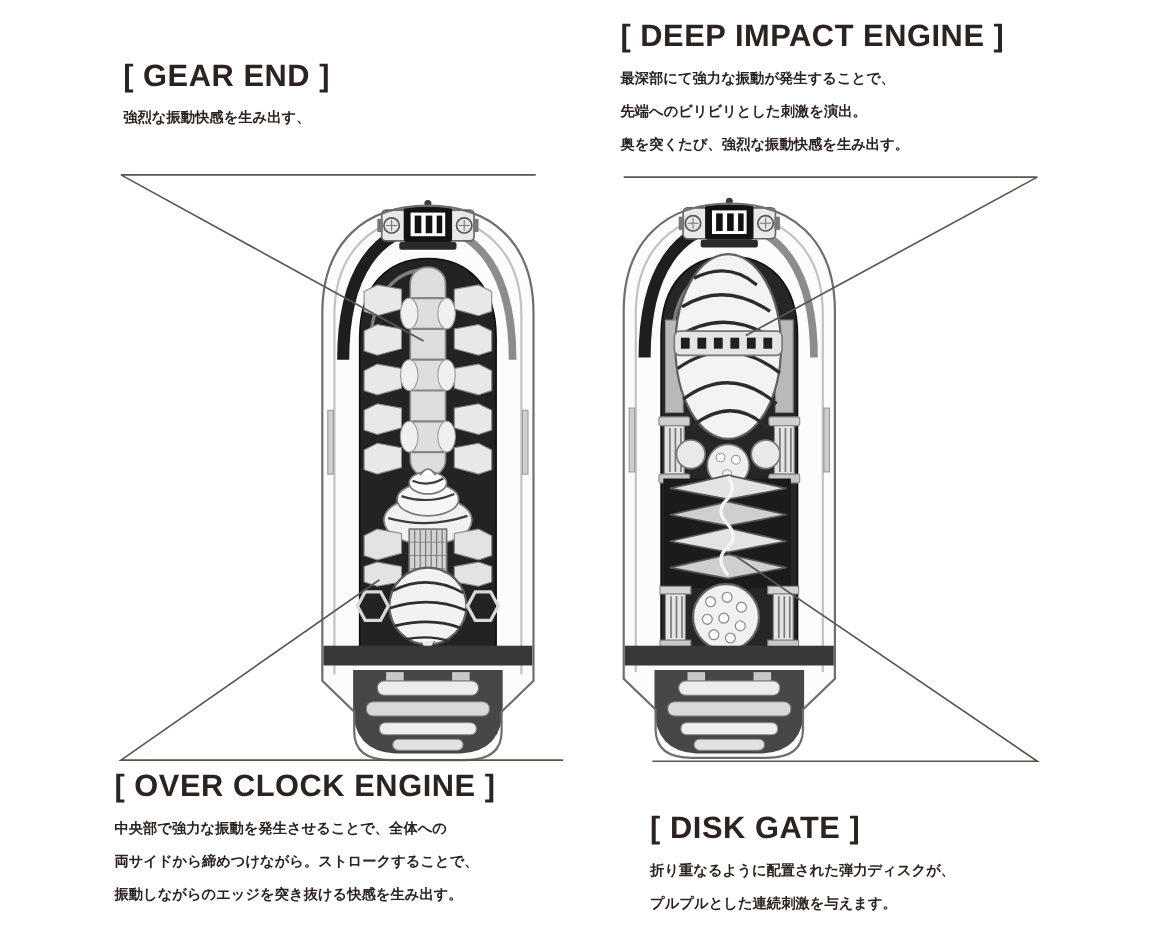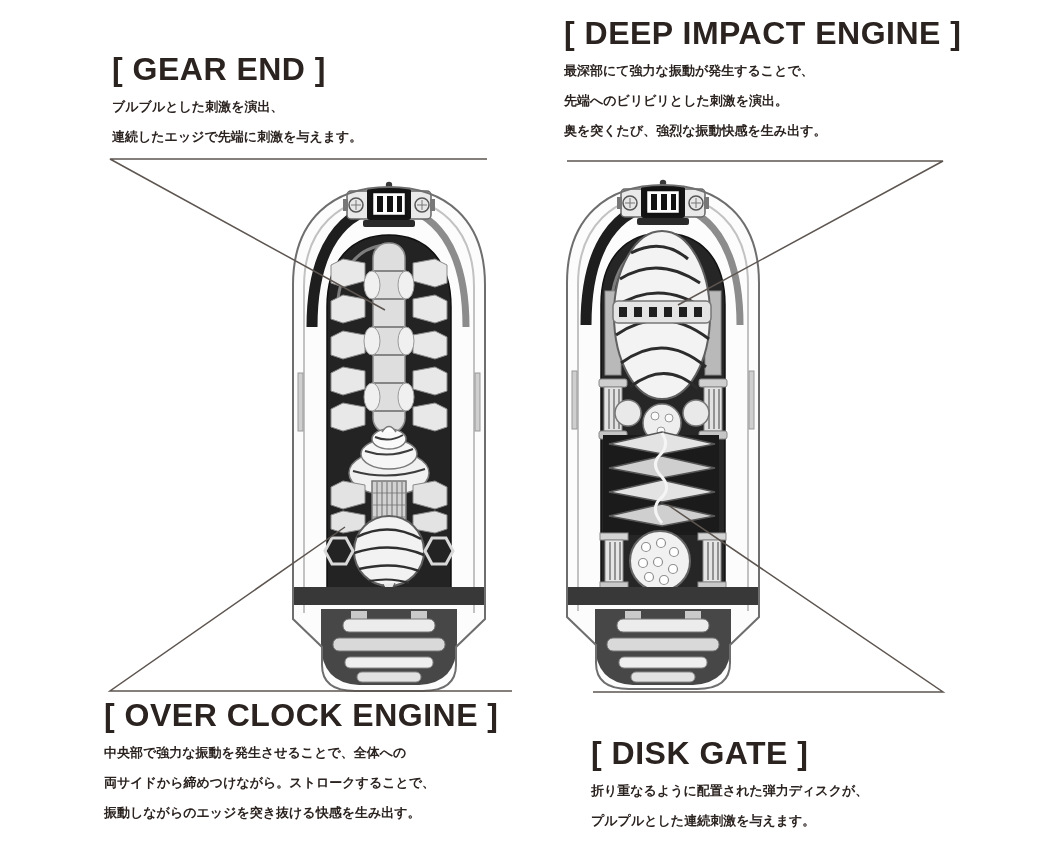--- a/index.html
+++ b/index.html
@@ -10,21 +10,21 @@
     overflow:hidden;
     font-family:"Liberation Sans","DejaVu Sans",sans-serif;
     color:#2b2320;
   }
   .overlay{position:absolute;left:0;top:0;z-index:5;pointer-events:none;}
   .illus{position:absolute;z-index:2;}
   .illus-left{left:285px;top:175px;}
   .illus-right{left:558px;top:173px;}
   .caption{position:absolute;z-index:6;white-space:nowrap;}
   .cap-title{
-    font-size:32px;font-weight:700;letter-spacing:0.5px;
+    font-size:28px;font-weight:700;letter-spacing:0.5px;
     line-height:30px;color:#2b2320;
   }
   .cap-body{margin-top:8px;}
   .cap-line{
     font-size:13px;font-weight:700;letter-spacing:0px;
     line-height:30px;color:#2b2320;
   }
   #cap-gear-end{left:112px;top:54px;}
   #cap-deep-impact{left:564px;top:18px;}
   #cap-over-clock{left:104px;top:700px;}
@@ -285,22 +285,21 @@
   <svg class="overlay" width="1060" height="848" viewBox="0 0 1060 848">
     <path d="M487,159 L110,159 L385,310" fill="none" stroke="#5d5550" stroke-width="1.5"></path>
     <path d="M567,161 L943,161 L678,305" fill="none" stroke="#5d5550" stroke-width="1.5"></path>
     <path d="M512,691 L110,691 L345,527" fill="none" stroke="#5d5550" stroke-width="1.5"></path>
     <path d="M593,692 L943,692 L668,505" fill="none" stroke="#5d5550" stroke-width="1.5"></path>
   </svg>
 
   <div class="caption" id="cap-gear-end">
     <div class="cap-title">[ GEAR END ]</div>
     <div class="cap-body">
-      <div class="cap-line">ブルブルとした刺激を演出、</div>
-      <div class="cap-line">連続したエッジで先端に刺激を与えます。</div>
+      <div class="cap-line">強烈な振動快感を生み出す、</div>
     </div>
   </div>
 
   <div class="caption" id="cap-deep-impact">
     <div class="cap-title">[ DEEP IMPACT ENGINE ]</div>
     <div class="cap-body">
       <div class="cap-line">最深部にて強力な振動が発生することで、</div>
       <div class="cap-line">先端へのビリビリとした刺激を演出。</div>
       <div class="cap-line">奥を突くたび、強烈な振動快感を生み出す。</div>
     </div>

